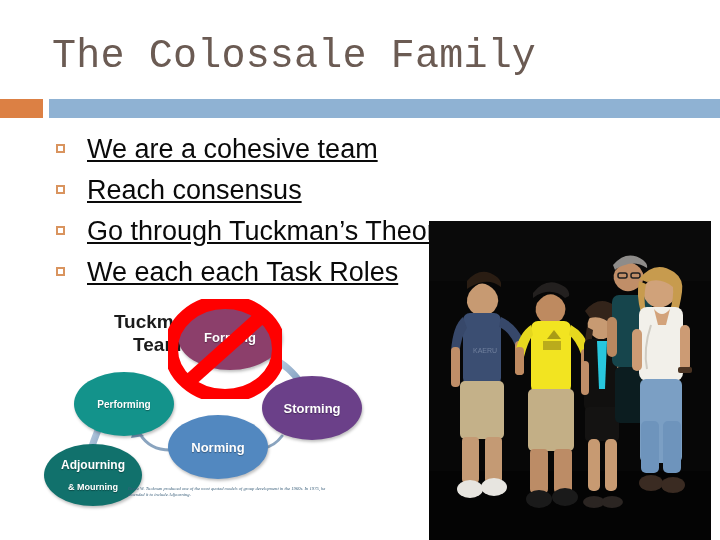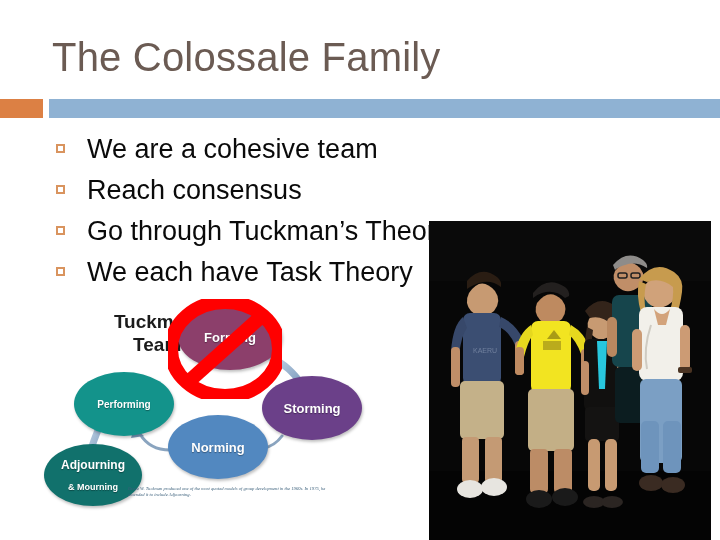--- a/index.html
+++ b/index.html
@@ -19,21 +19,21 @@
   }
 
   
   #slide-title {
     position: absolute;
     left: 52px;
     top: 33px;
     font-size: 40px;
     line-height: 48px;
     color: #6B5B53;
-    font-family: Liberation Sans, sans-serif;
+    font-family: Liberation Mono, monospace;
     font-weight: 400;
     letter-spacing: 0.2px;
     white-space: nowrap;
   }
 
   
   #divider-orange {
     position: absolute;
     left: 0px;
     top: 99px;
@@ -62,20 +62,21 @@
   }
   #bullet-list li {
     position: relative;
     padding-left: 35px;
     margin: 0 0 7px 0;
     font-size: 27px;
     line-height: 34px;
     color: #0a0a0a;
     font-family: "Liberation Sans", sans-serif;
     white-space: nowrap;
+    text-decoration: underline;
   }
   #bullet-list li .sq-marker {
     position: absolute;
     left: 4px;
     top: 12px;
     width: 9px;
     height: 9px;
     border: 2px solid #D9945E;
     box-sizing: border-box;
     background: transparent;
@@ -211,21 +212,21 @@
     <li>
       <span class="sq-marker"></span>
       <span>Reach consensus</span>
     </li>
     <li>
       <span class="sq-marker"></span>
       <span>Go through Tuckman’s Theory</span>
     </li>
     <li>
       <span class="sq-marker"></span>
-      <span>We each have Task Theory</span>
+      <span>We each each Task Roles</span>
     </li>
   </ul>
 
   <div id="tuckman-diagram">
 
     <div id="tuckman-heading">
       <div>Tuckman’s</div>
       <div>Teams</div>
     </div>
 

